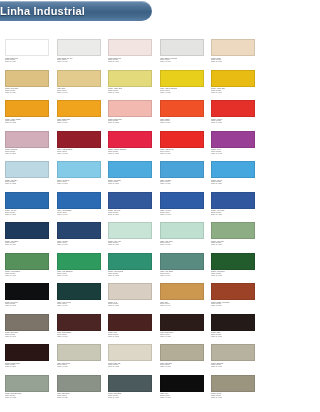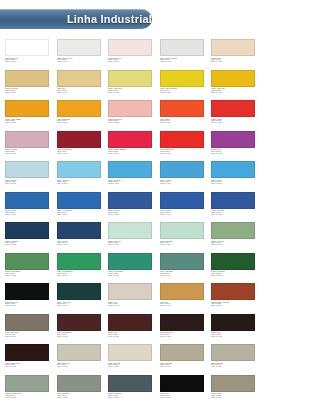--- a/index.html
+++ b/index.html
@@ -5,27 +5,27 @@
   * { margin:0; padding:0; box-sizing:border-box; }
   html,body { width:260px; height:412px; }
   body {
     background:#ffffff;
     font-family:"Liberation Sans", sans-serif;
     overflow:hidden;
     position:relative;
   }
   
   #header {
-    position:absolute; left:0; top:9px;
+    position:absolute; left:0; top:1px;
     width:152px; height:20px;
     border-radius:0 11px 11px 0;
     background:linear-gradient(to bottom,
         #6b8cae 0%, #4f7397 28%, #3c5f84 55%, #456b8f 78%, #5b7fa5 100%);
     box-shadow:inset 0 1px 0 rgba(255,255,255,.35);
-    display:flex; align-items:center; justify-content:flex-end;
+    display:flex; align-items:center; justify-content:flex-start;
   }
   #header-title {
     color:#ffffff;
     font-size:11px;
     font-weight:bold;
     letter-spacing:.2px;
     text-shadow:0 1px 1px rgba(0,0,0,.45);
     white-space:nowrap;
   }
   

